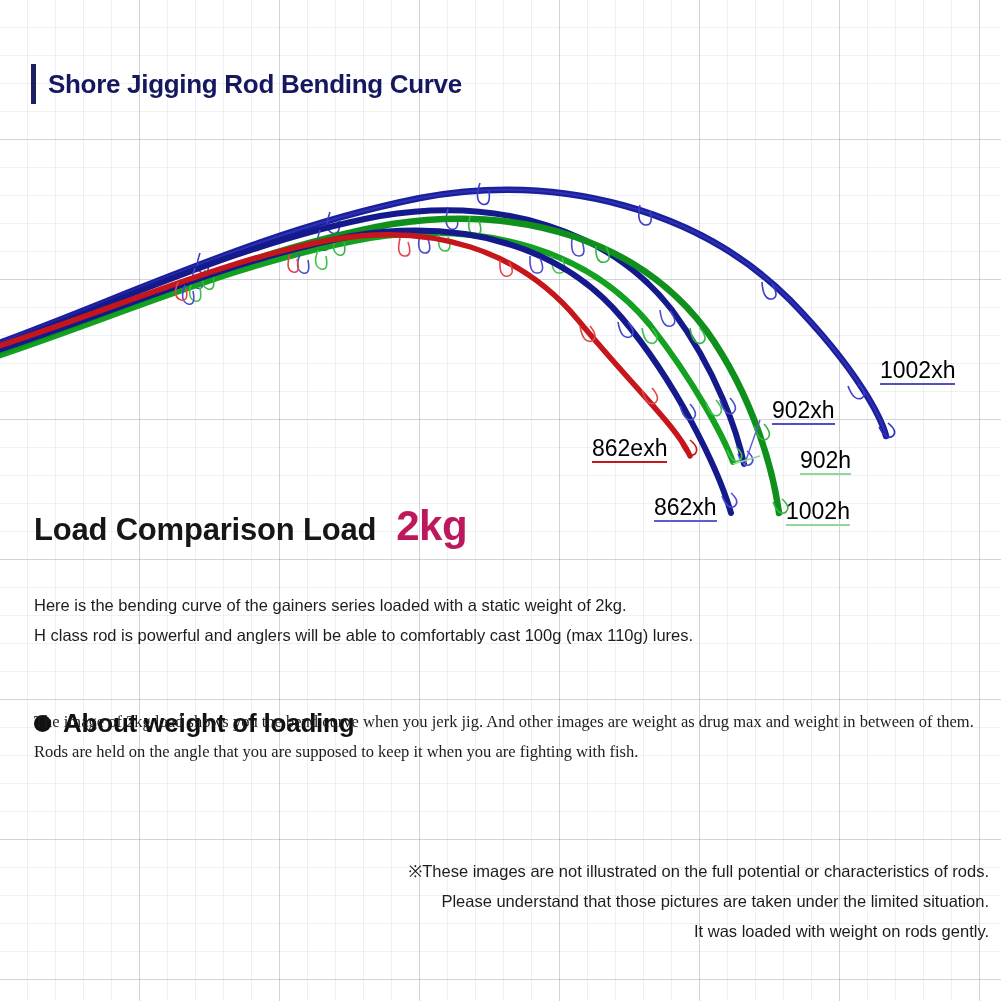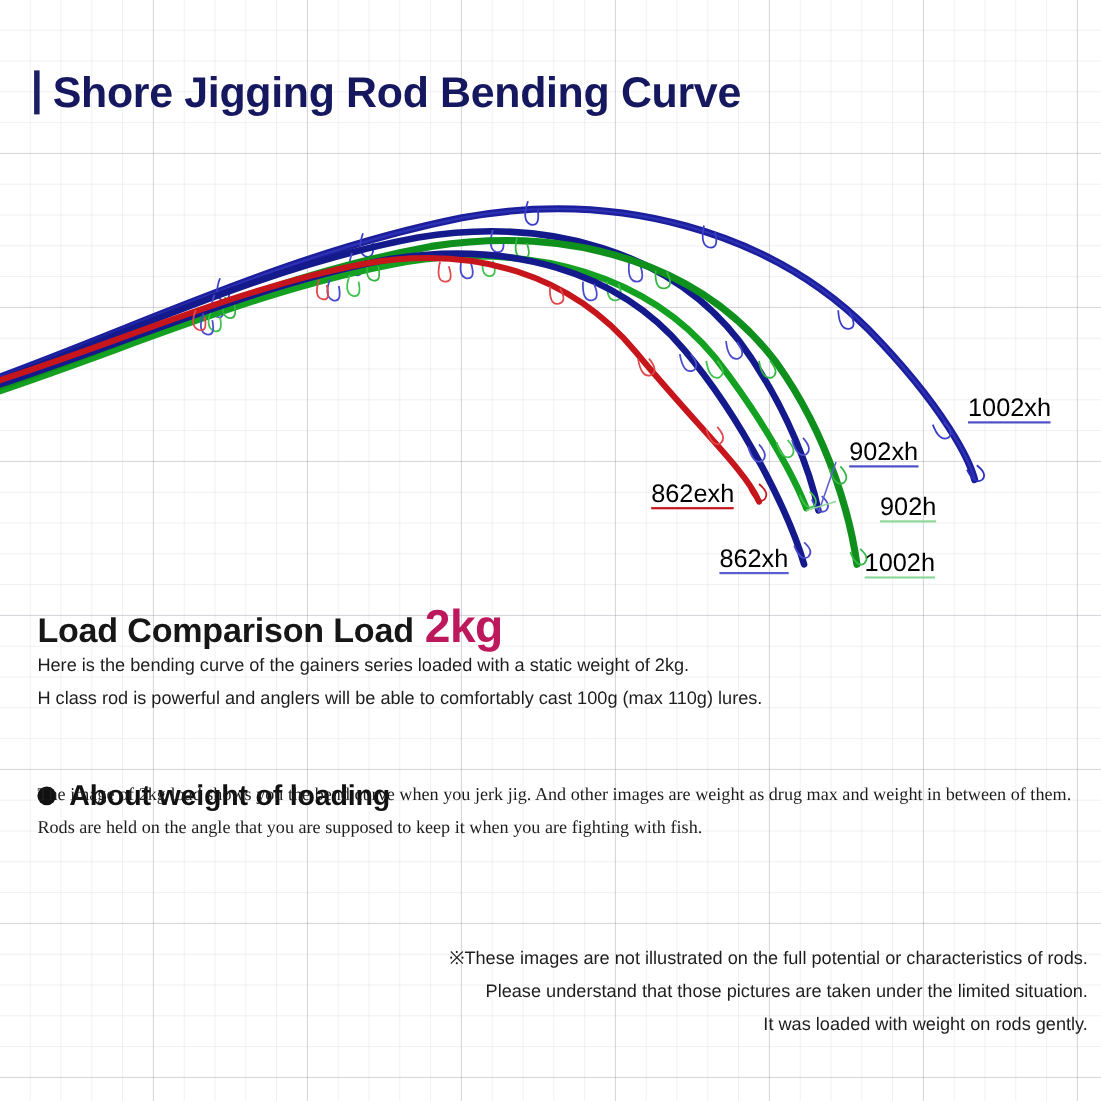--- a/index.html
+++ b/index.html
@@ -46,21 +46,21 @@
     align-items: center;
     gap: 12px;
   }
   .title-bar {
     width: 5px;
     height: 40px;
     background: #1b1f63;
     display: block;
   }
   .title-text {
-    font-size: 39px;
+    font-size: 26px;
     font-weight: bold;
     color: #15185e;
     letter-spacing: -0.3px;
     white-space: nowrap;
     line-height: 1;
   }
 
   
   #rod-chart {
     position: absolute;
@@ -84,24 +84,24 @@
     display: block;
     height: 2px;
     width: 100%;
     margin-top: 1px;
   }
 
   
   .load-head {
     position: absolute;
     left: 34px;
-    top: 546px;
+    top: 502px;
     display: flex;
     align-items: baseline;
-    gap: 10px;
+    gap: 20px;
   }
   .load-head .lh-main {
     font-size: 31px;
     font-weight: bold;
     color: #161616;
     letter-spacing: -0.2px;
   }
   .load-head .lh-kg {
     font-size: 42px;
     font-weight: bold;

